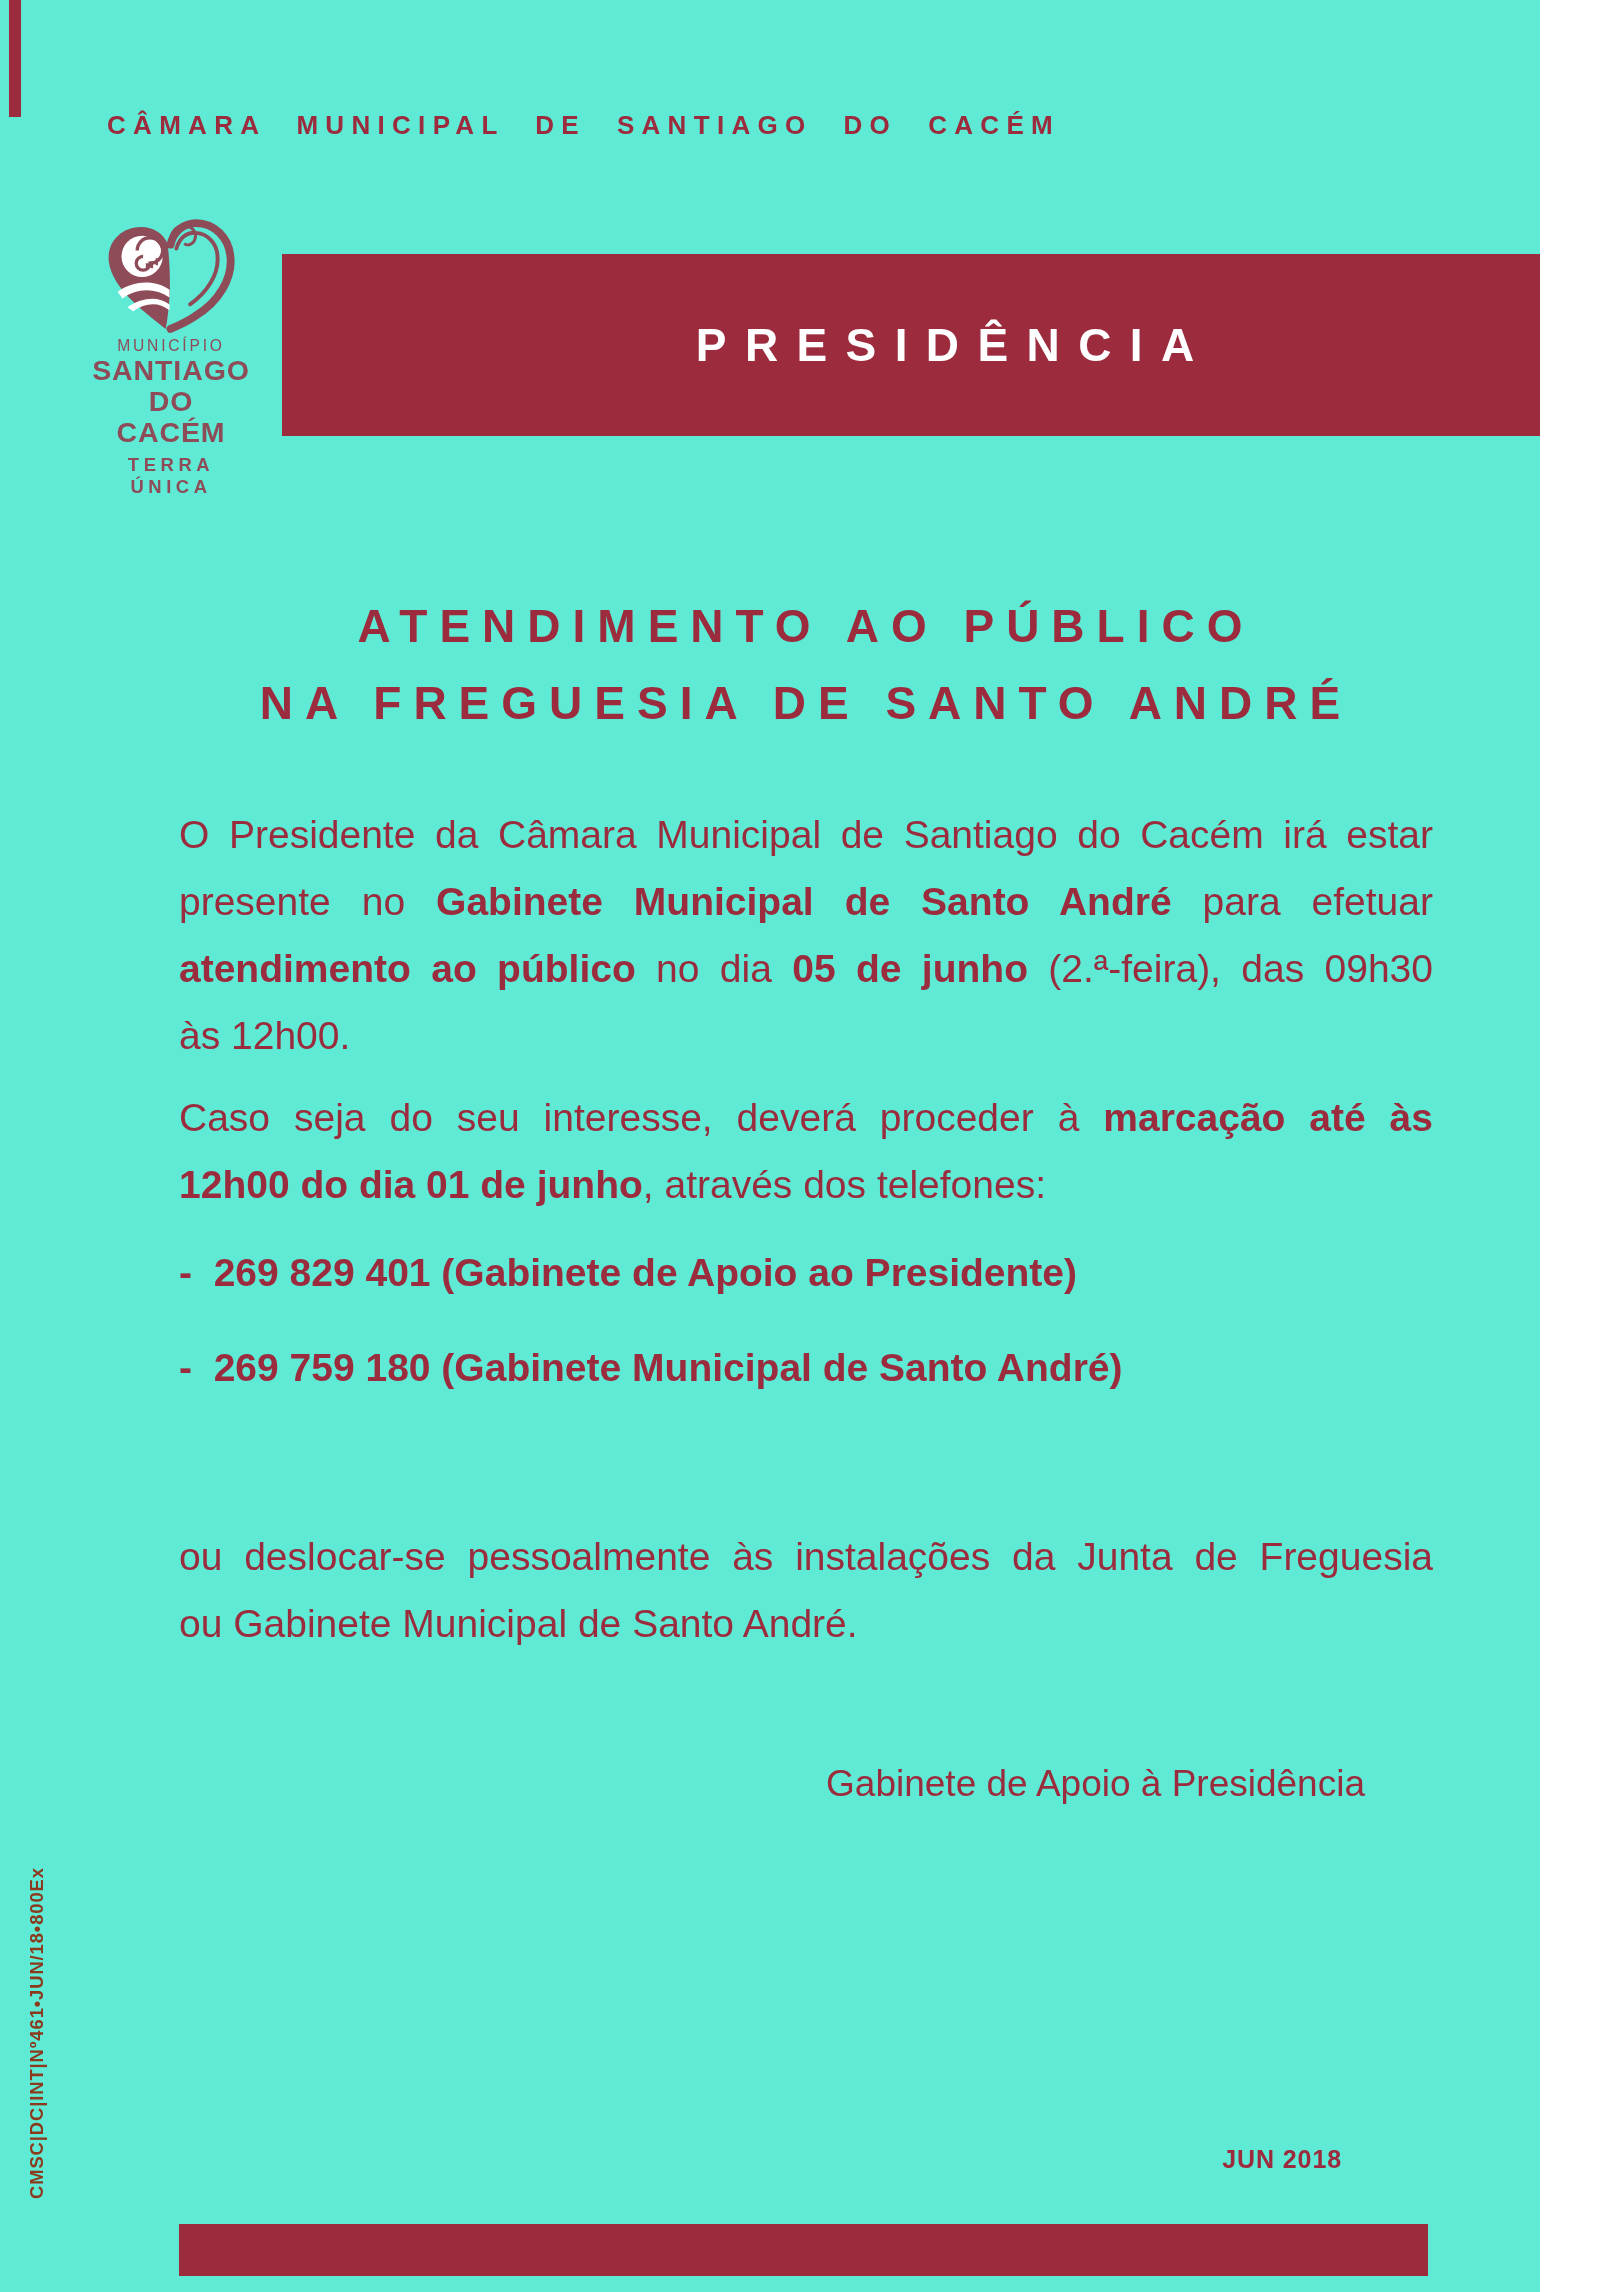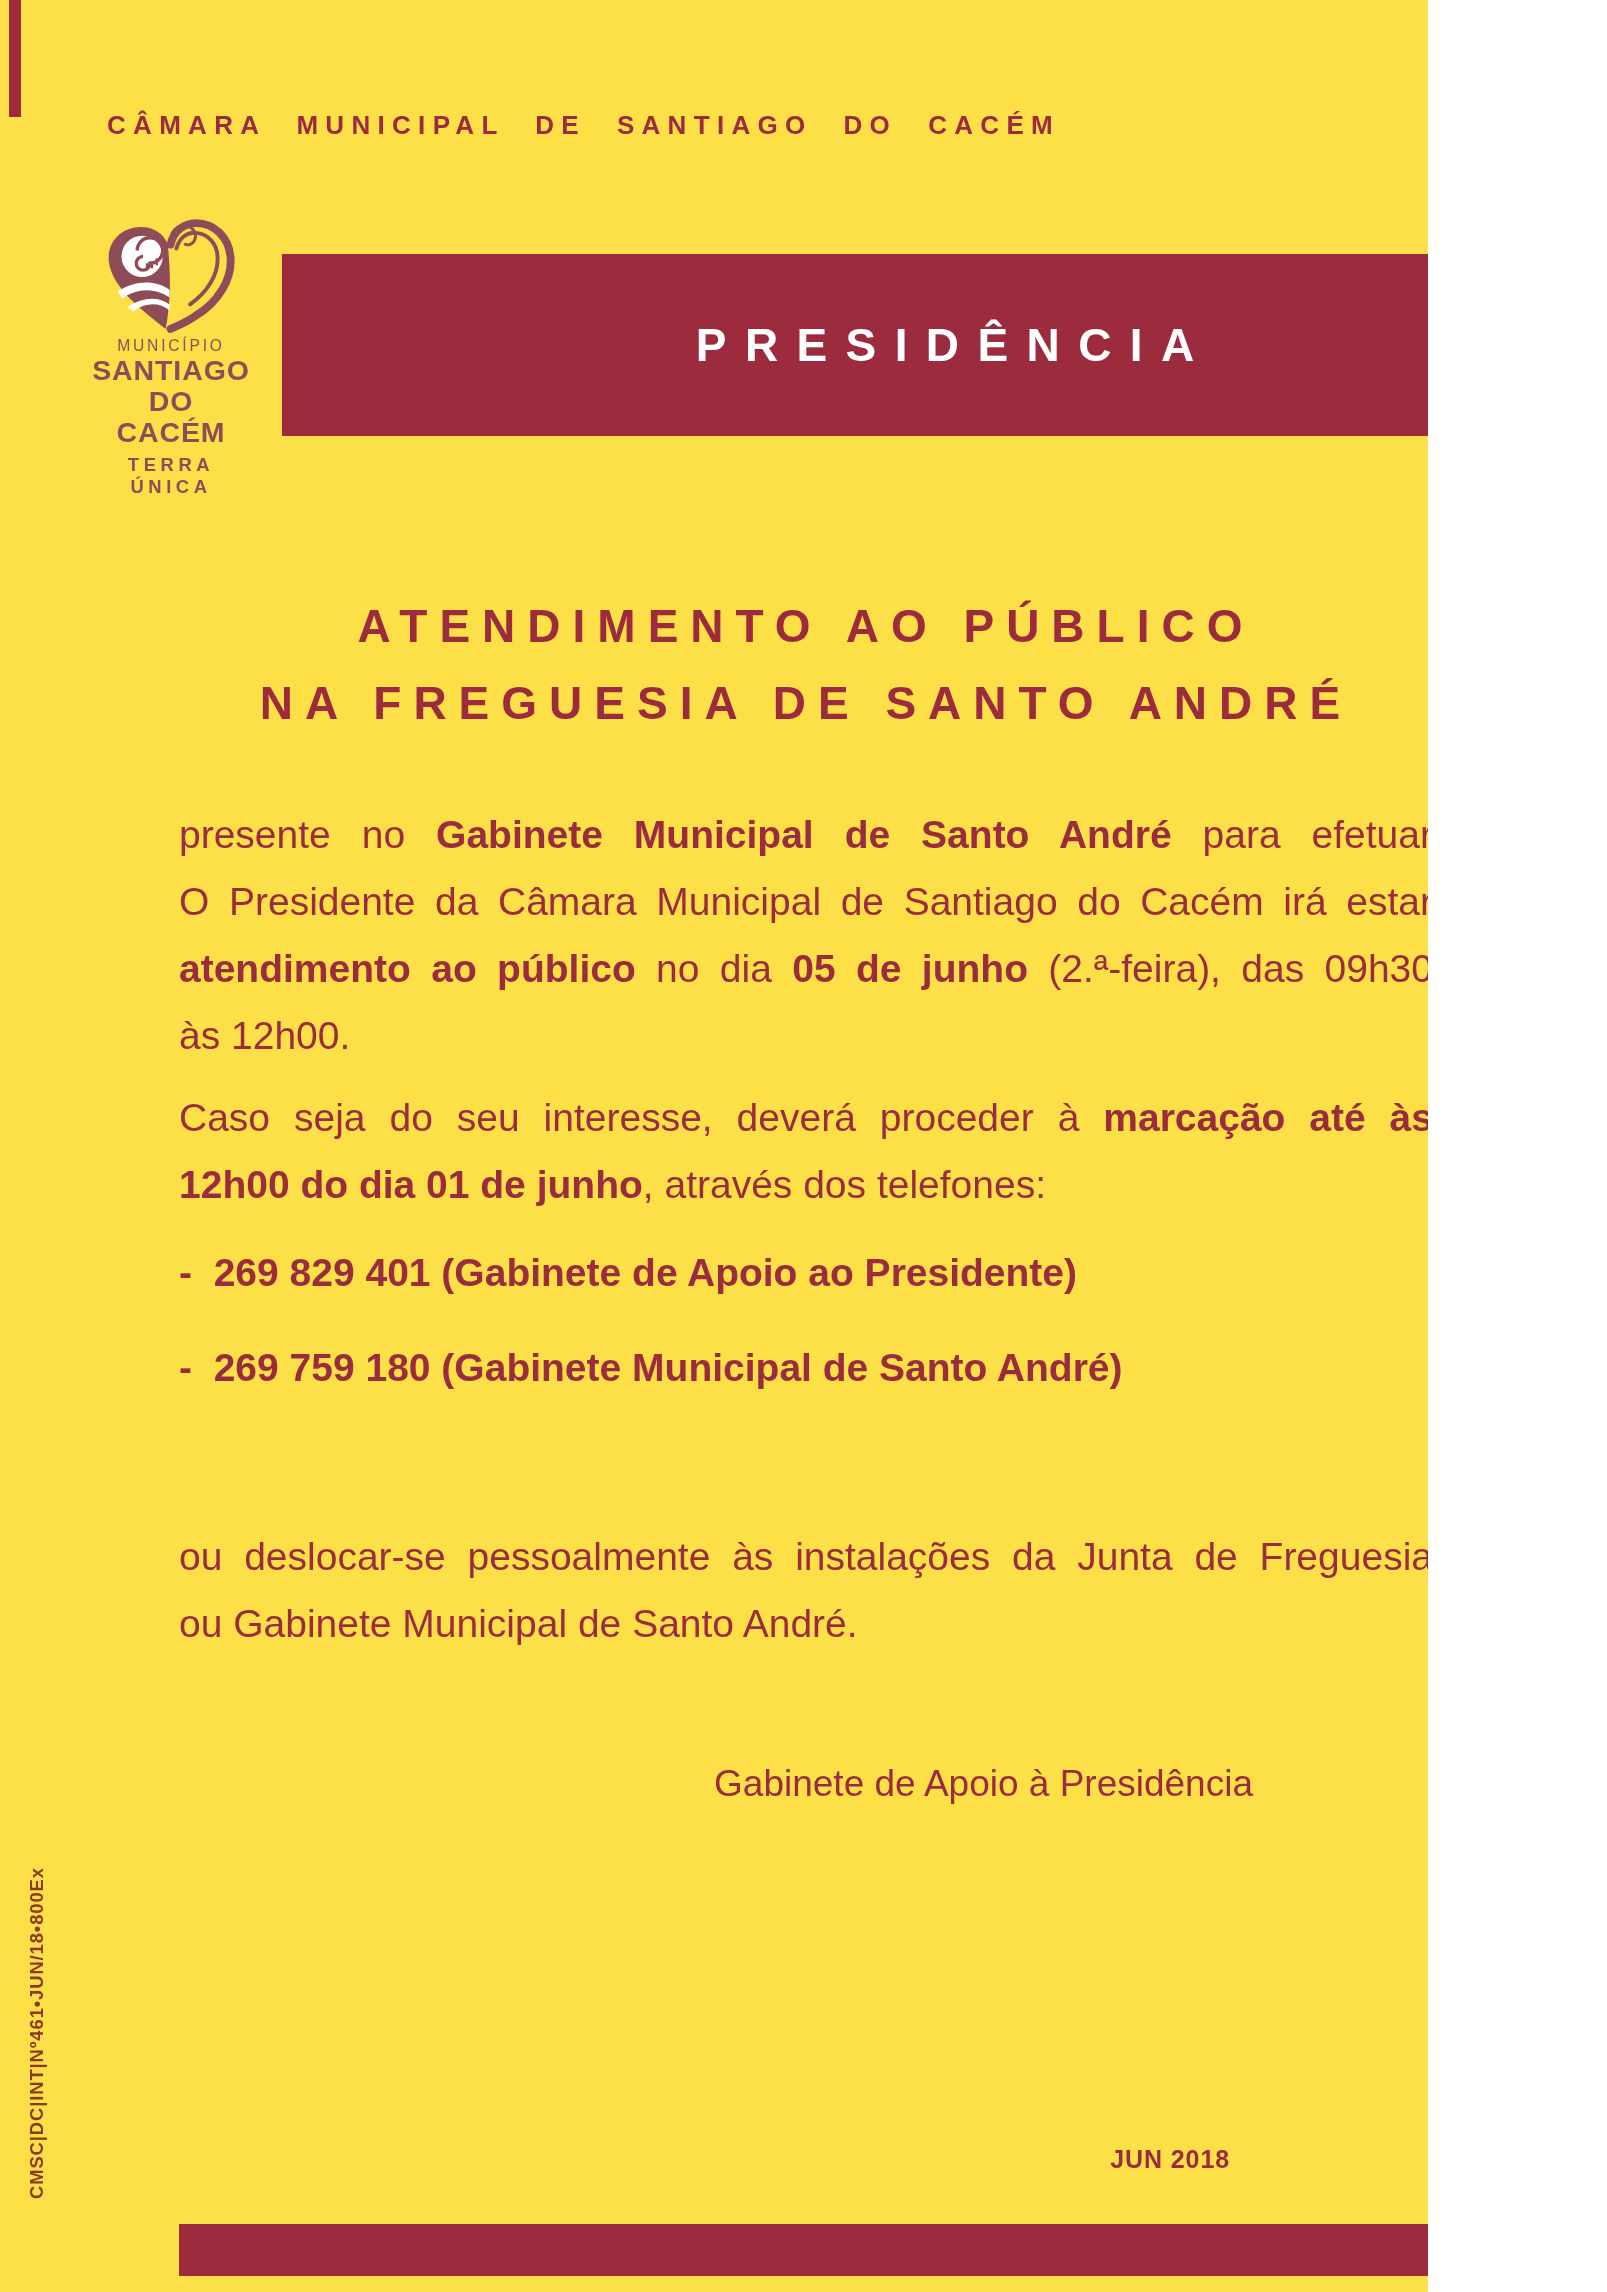--- a/index.html
+++ b/index.html
@@ -1,19 +1,19 @@
 <!DOCTYPE html>
 <html style="font-size:14.7px"><head>
 <meta charset="utf-8">
 <style>
   html,body{margin:0;padding:0;background:#ffffff;}
   .page{
     position:relative;
-    width:1428px;height:2292px;
-    background:#fde047;
+    width:1540px;height:2292px;
+    background:#5eead4;
     overflow:hidden;
     font-family:"Liberation Sans", sans-serif;
     color:#9B2C3E;
   }
   .corner-bar{
     position:absolute;left:9.2px;top:0;width:12px;height:117px;
     background:#9C2B3E;
   }
   .header-line{
     position:absolute;left:107px;top:110px;
@@ -110,22 +110,22 @@
   <div class="banner">
     <div class="banner-l1">PRESIDÊNCIA</div>
   </div>
 
   <div class="doc-title">
     <div>ATENDIMENTO AO PÚBLICO</div>
     <div>NA FREGUESIA DE SANTO ANDRÉ</div>
   </div>
 
   <div class="body-par p1">
+      <div class="jline"><span>O Presidente da Câmara Municipal de Santiago do Cacém irá estar</span></div>
       <div class="jline"><span>presente no </span><b>Gabinete Municipal de Santo André</b><span> para efetuar</span></div>
-      <div class="jline"><span>O Presidente da Câmara Municipal de Santiago do Cacém irá estar</span></div>
       <div class="jline"><b>atendimento ao público</b><span> no dia </span><b>05 de junho</b><span> (2.ª-feira), das 09h30</span></div>
       <div class="jline last"><span>às 12h00.</span></div>
     </div>
 
   <div class="body-par p2">
       <div class="jline"><span>Caso seja do seu interesse, deverá proceder à </span><b>marcação até às</b></div>
       <div class="jline last"><b>12h00 do dia 01 de junho</b><span>, através dos telefones:</span></div>
     </div>
 
   <div class="phone-line ph1">-  269 829 401 (Gabinete de Apoio ao Presidente)</div>

